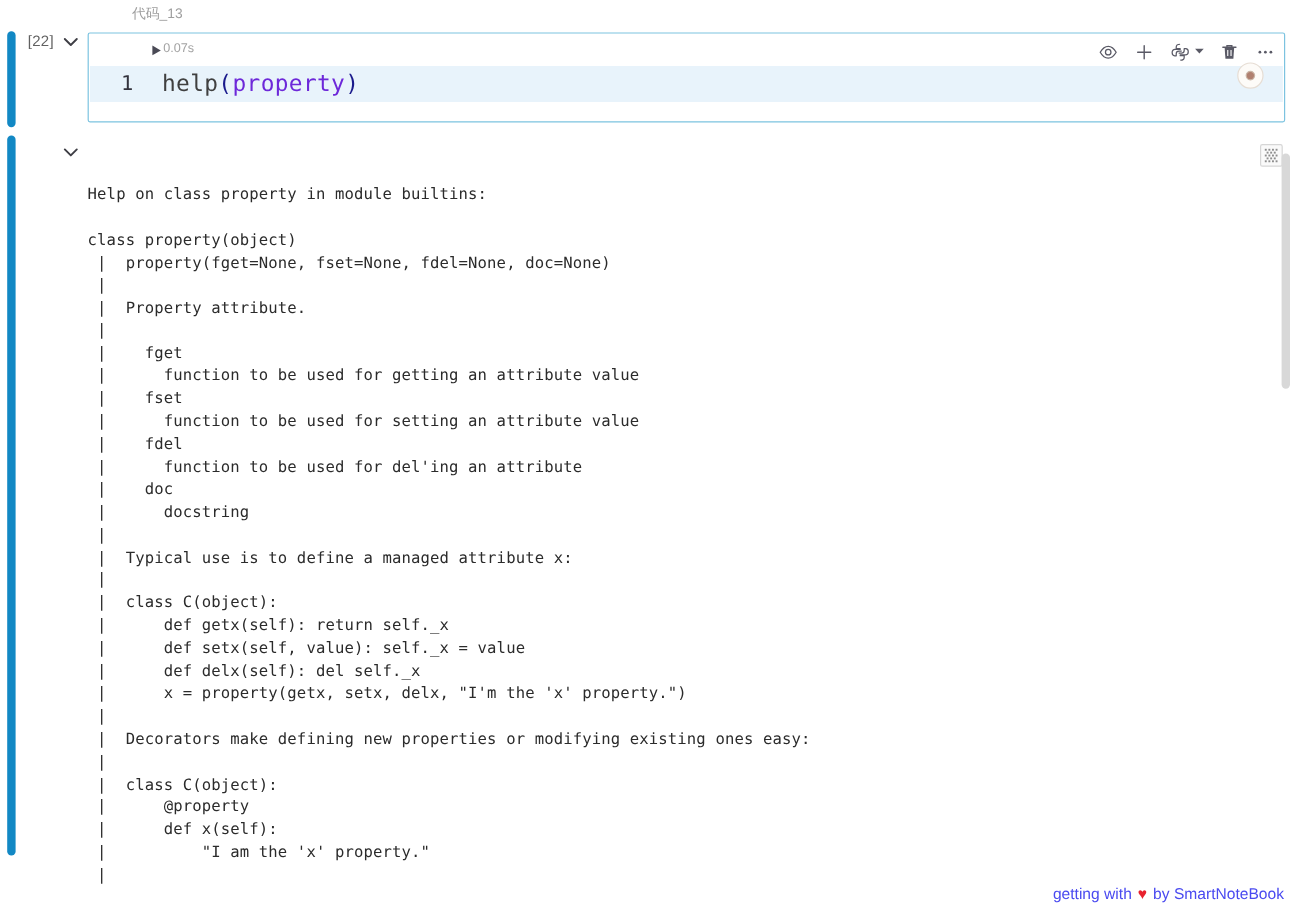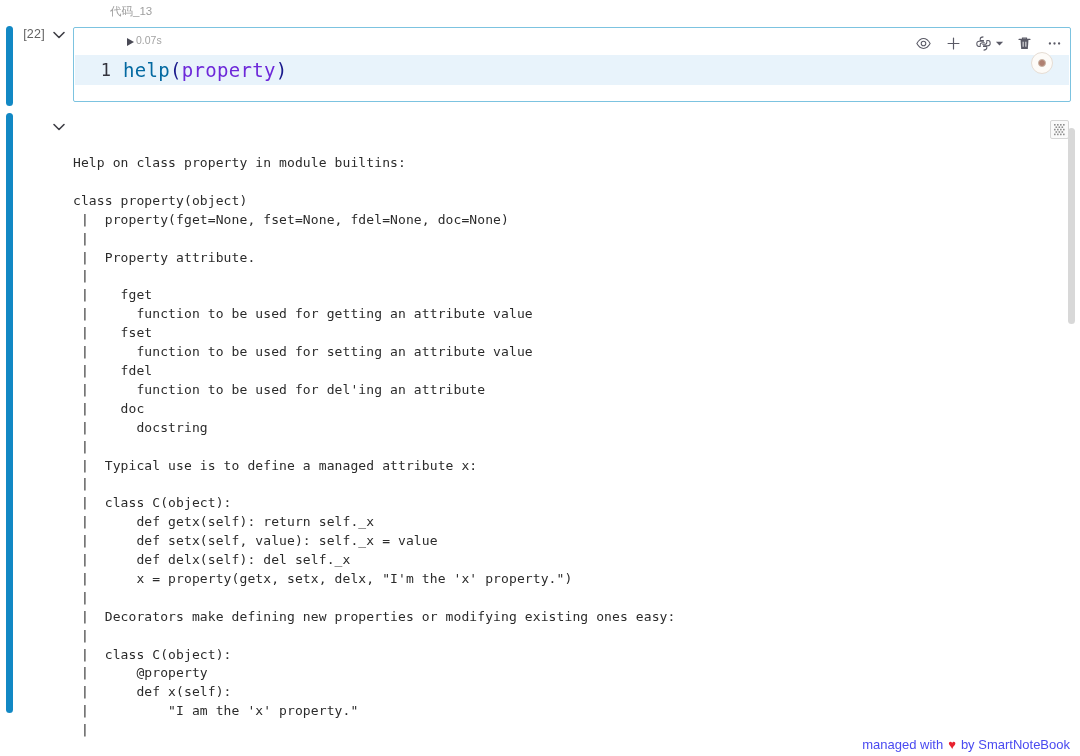--- a/index.html
+++ b/index.html
@@ -128,21 +128,21 @@
     font-family: "DejaVu Sans Mono", monospace;
     font-size: 17px;
     color: #33333d;
   }
   #code-text {
     font-family: "DejaVu Sans Mono", monospace;
     font-size: 19px;
     white-space: pre;
     letter-spacing: .3px;
   }
-  .tok-fn   { color: #0369a1; }
+  .tok-fn   { color: #404040; margin-left: 12px; }
   .tok-paren{ color: #1a1a8c; }
   .tok-arg  { color: #6d28d9; }
 
   
   #kernel-badge {
     position: absolute;
     left: 1031px; top: 52px;
     width: 22px; height: 22px;
     border-radius: 50%;
     border: 1px solid #e6ddd4;
@@ -352,18 +352,18 @@
  |  
  |  Decorators make defining new properties or modifying existing ones easy:
  |  
  |  class C(object):
  |      @property
  |      def x(self):
  |          "I am the 'x' property."
  |</pre>
 
   <div id="footer">
-    <span>managed with</span>
+    <span>getting with</span>
     <span id="footer-heart">♥</span>
     <span>by SmartNoteBook</span>
   </div>
 
 </div>
 
 </body></html>

